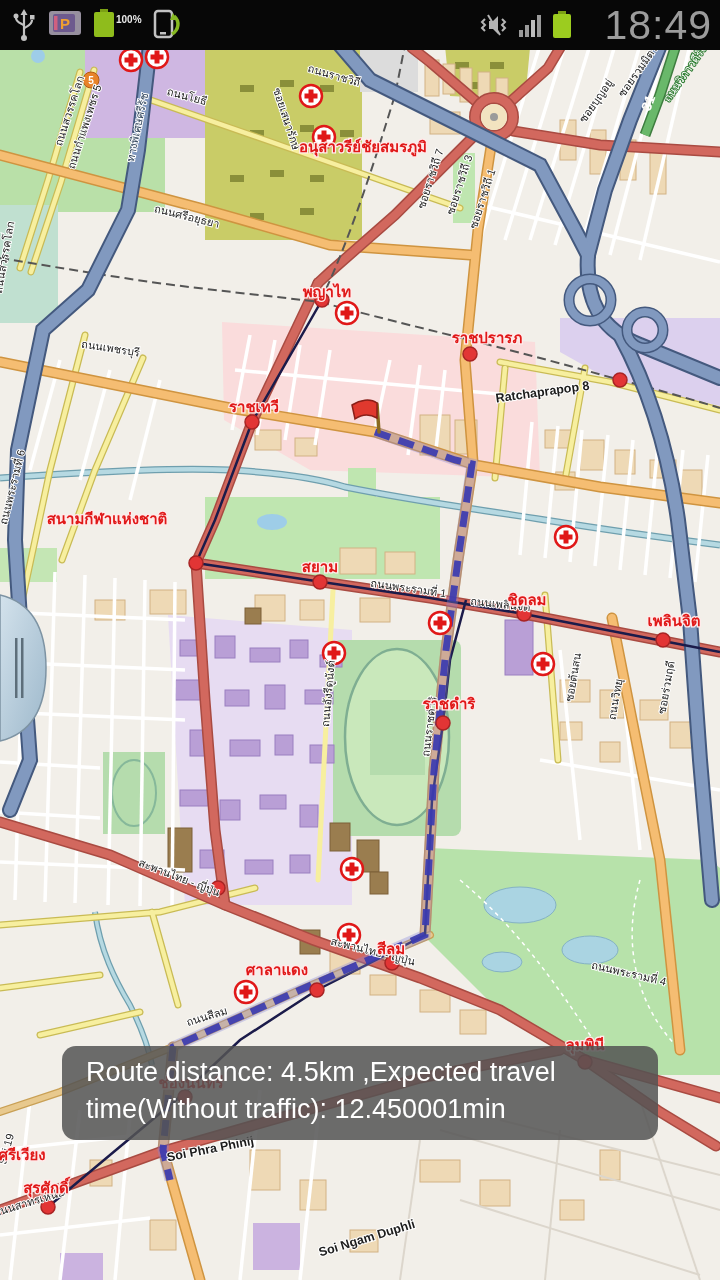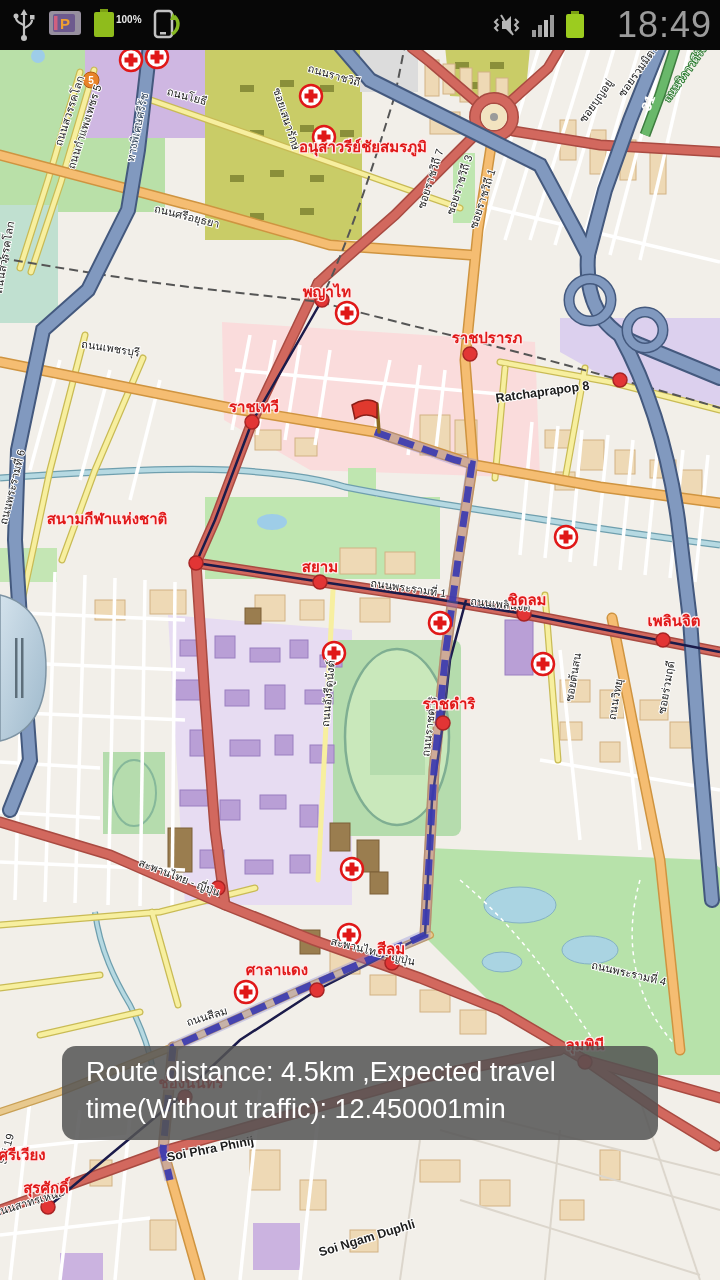--- a/index.html
+++ b/index.html
@@ -3,21 +3,21 @@
 <meta charset="utf-8">
 <style>
   html,body{margin:0;padding:0;width:720px;height:1280px;overflow:hidden;
     font-family:"Liberation Sans","DejaVu Sans",sans-serif;background:#000;}
   #screen{position:relative;width:720px;height:1280px;overflow:hidden;background:#f2efe9;}
   
   #statusbar{position:absolute;left:0;top:0;width:720px;height:50px;background:#070707;
     z-index:50;display:flex;align-items:center;color:#9c9c9c;}
   .sb-left{display:flex;align-items:flex-start;gap:10px;padding-left:10px;flex:1;}
   .sb-right{display:flex;align-items:center;gap:8px;padding-right:8px;}
-  .sb-time{font-size:36px;color:#9c9c9c;letter-spacing:1px;margin-left:24px;}
+  .sb-time{font-size:41px;color:#9c9c9c;letter-spacing:1px;margin-left:24px;}
   .batt-wrap{display:flex;flex-direction:row;align-items:center;line-height:8px;}
   .batt-pct{font-size:10px;color:#e8e8e8;margin-top:-6px;font-weight:bold;}
   
   #map{position:absolute;left:0;top:0;z-index:1;}
   text{font-family:"Liberation Sans","DejaVu Sans",sans-serif;}
   .stn{fill:#e01818;stroke:#ffeaea;stroke-width:2.5px;paint-order:stroke;font-weight:bold;font-size:15px;text-anchor:middle;}
   .rd{fill:#1c1c1c;stroke:#ffffff;stroke-width:2px;paint-order:stroke;font-size:11px;text-anchor:middle;}
   .rd-en{font-size:12.5px;font-weight:600;}
   .rd-mw{fill:#31455c;}
   .rd-grn{fill:#fff;stroke:#2e7d32;}

